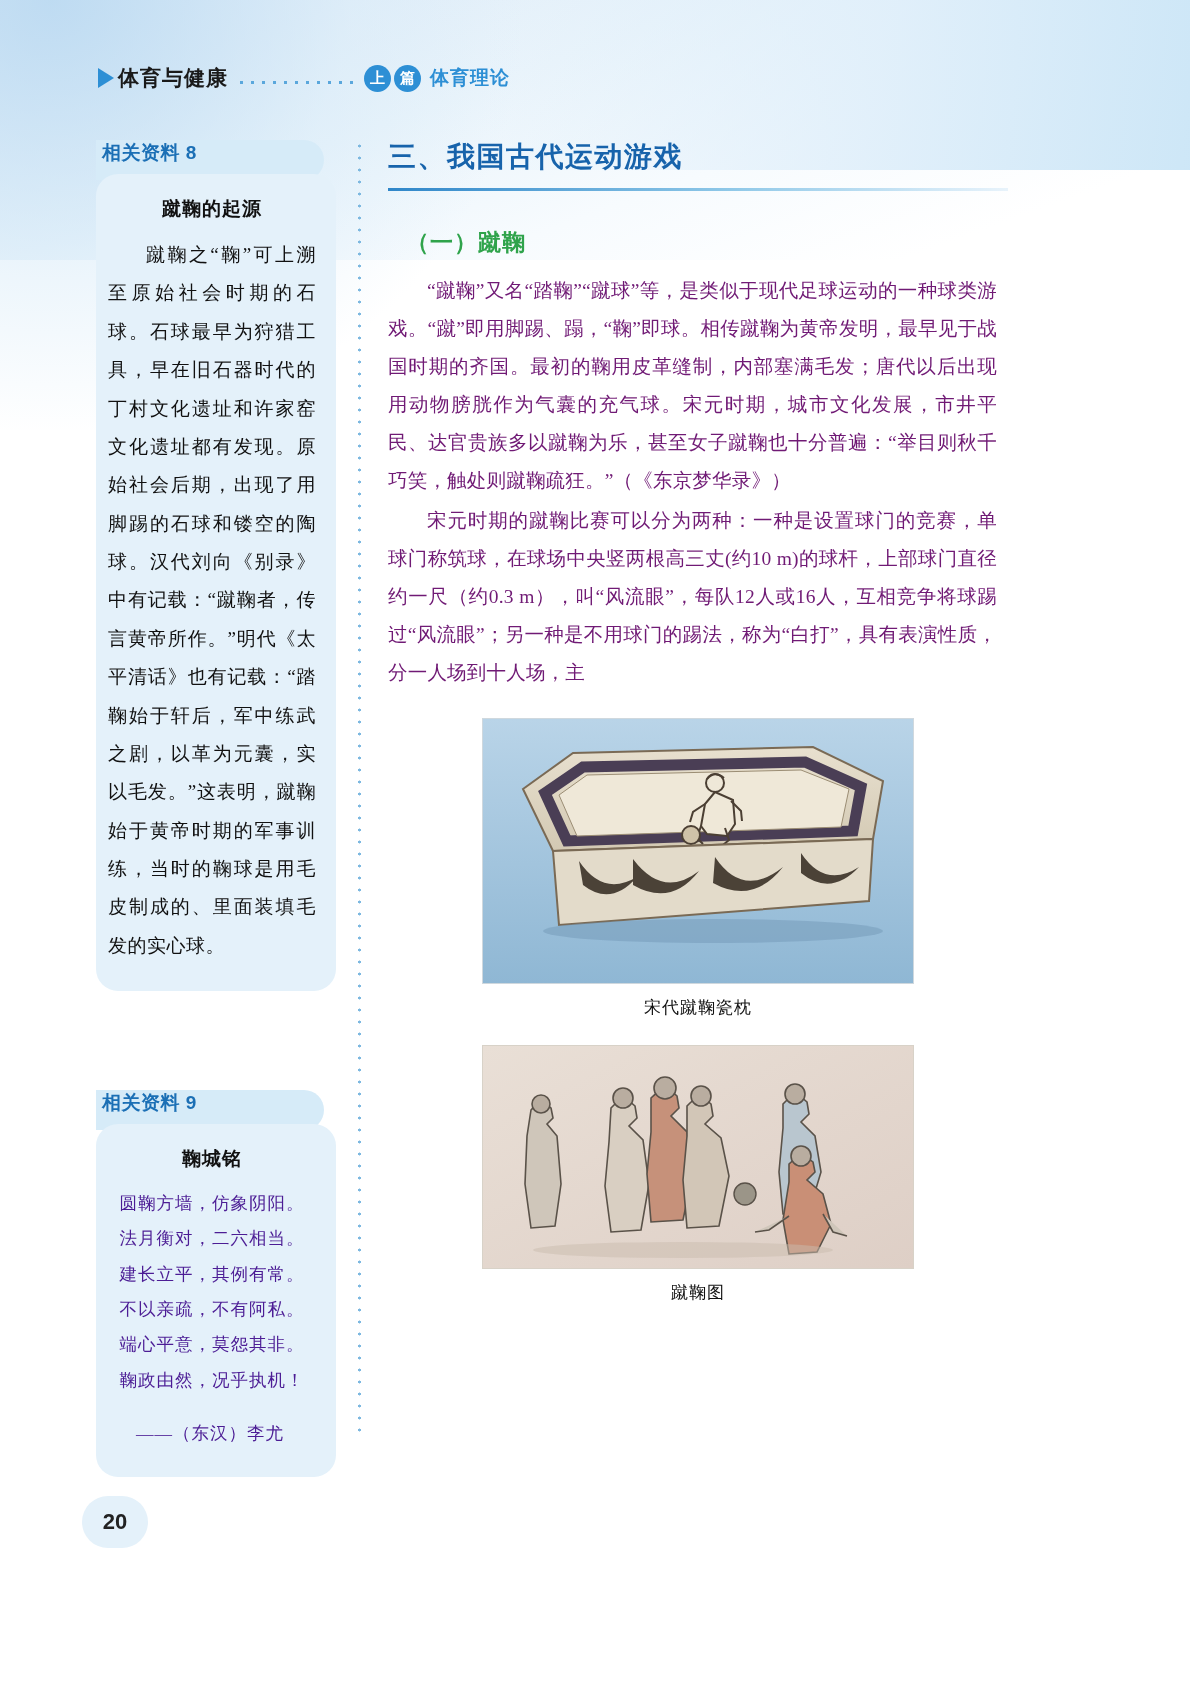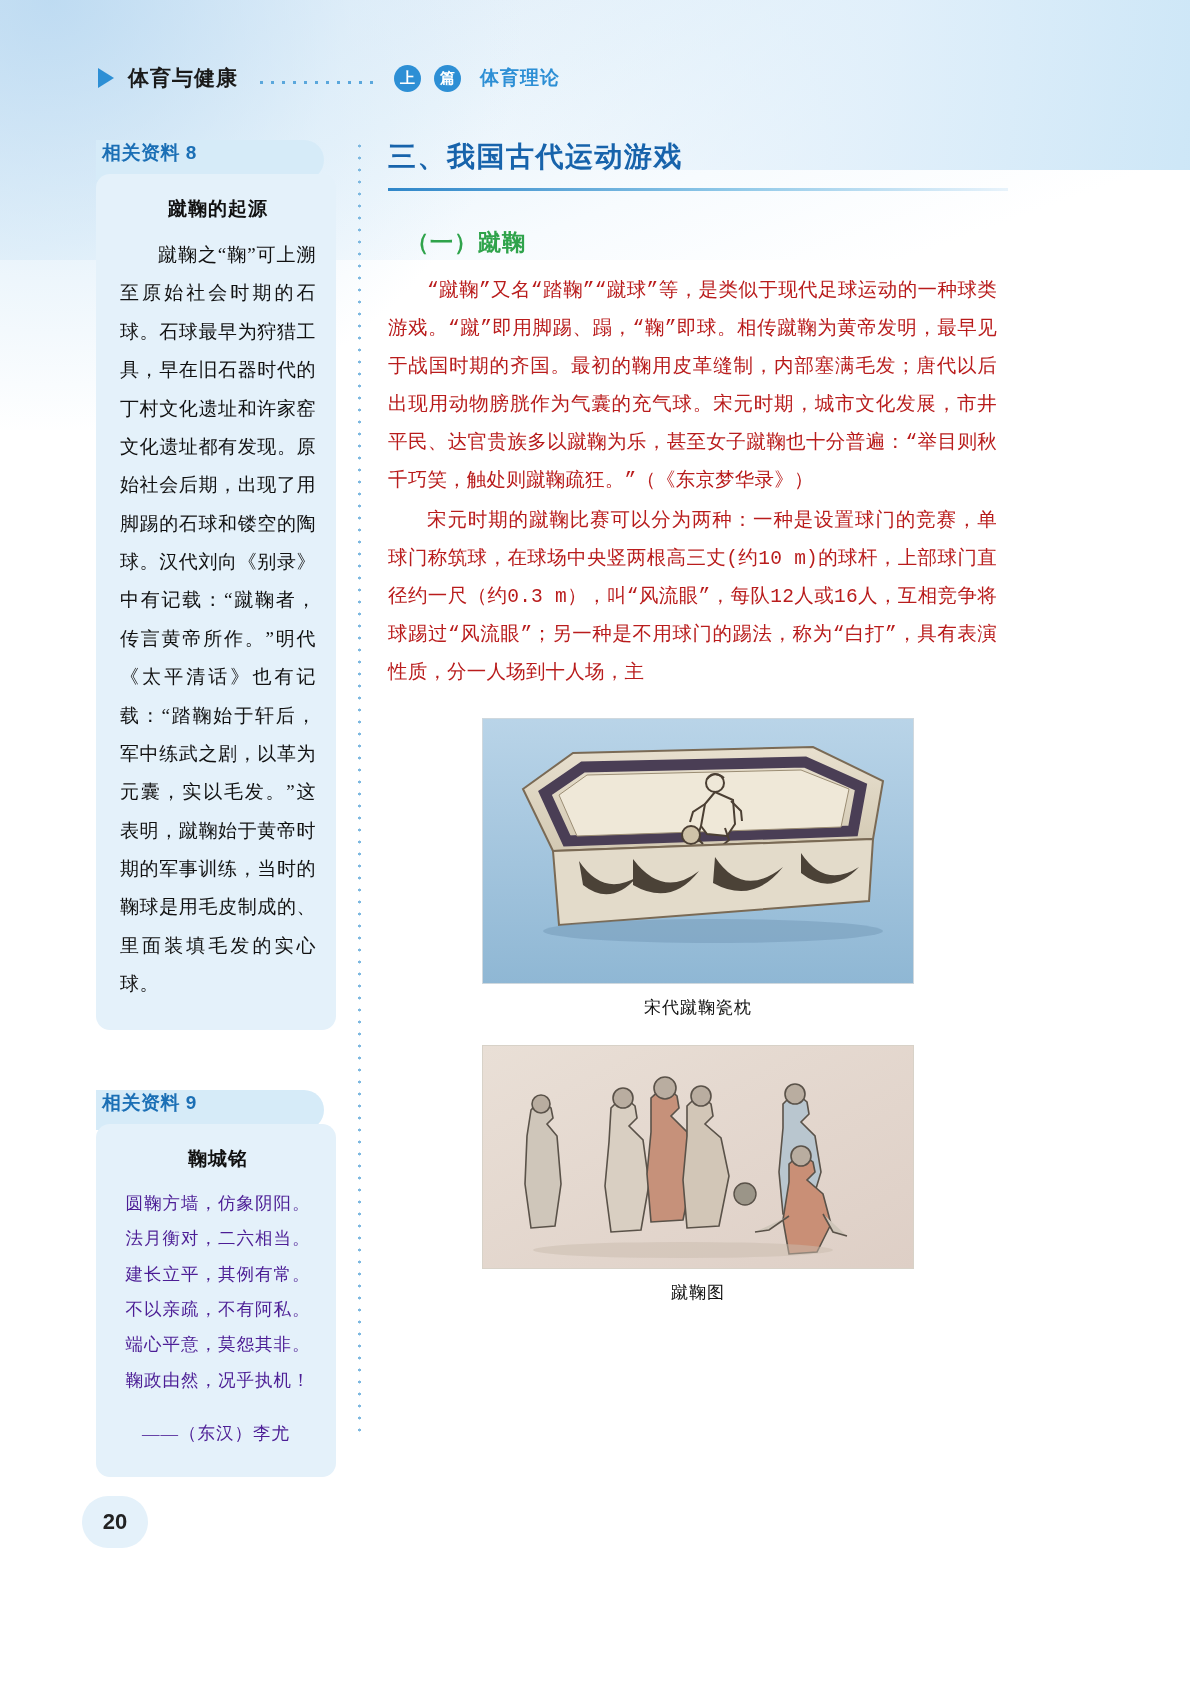--- a/index.html
+++ b/index.html
@@ -23,21 +23,21 @@
   }
   .bg-wash3{
     position:absolute;right:0;top:0;width:700px;height:170px;
     background:linear-gradient(100deg, rgba(255,255,255,0) 0%, rgba(222,238,250,.85) 55%, rgba(200,228,246,.9) 100%);
     pointer-events:none;
   }
 
   
   .header{
     position:absolute;left:98px;top:58px;width:1000px;height:40px;
-    display:flex;align-items:center;gap:10px;
+    display:flex;align-items:center;
   }
   .tri{
     width:0;height:0;border-left:16px solid #2d8fd5;
     border-top:10px solid transparent;border-bottom:10px solid transparent;
     margin-right:4px;
   }
   .hdr-title{
     font-family:"Liberation Sans","DejaVu Sans",sans-serif;
     font-size:21px;font-weight:bold;color:#1a1a1a;letter-spacing:1px;
   }
@@ -61,22 +61,22 @@
   .sidebar{position:absolute;left:96px;top:140px;width:240px;}
   .side-tab{
     width:228px;height:40px;border-radius:0 20px 20px 0;
     background:#d6ebf8;display:flex;align-items:flex-start;
   }
   .side-tab span{
     font-family:"Liberation Sans","DejaVu Sans",sans-serif;
     font-size:19px;font-weight:bold;color:#1b6fb5;padding-left:6px;letter-spacing:.5px;
   }
   .side-box{
-    width:240px;background:#e4f1fa;border-radius:14px;
-    margin-top:-6px;padding:22px 20px 26px 24px;box-sizing:border-box;
+    width:240px;background:#e4f1fa;border-radius:22px;
+    margin-top:-6px;padding:22px 20px 26px 12px;box-sizing:border-box;
   }
   .side-box .bt{
     text-align:center;font-weight:bold;font-size:19px;color:#111;
     font-family:"Liberation Sans","DejaVu Sans",sans-serif;margin-bottom:14px;letter-spacing:1px;
   }
   .side-box p{
     margin:0;font-size:19px;line-height:2.02;color:#111;
     text-align:justify;text-align-last:left;text-indent:2em;
     letter-spacing:.5px;
   }
@@ -101,22 +101,22 @@
   .h2rule{
     margin-top:12px;width:620px;height:3px;
     background:linear-gradient(90deg,#2f86c9 0%,#8fc8e8 55%,#e8f3fb 100%);
   }
   .h3{
     font-family:"Liberation Sans","DejaVu Sans",sans-serif;
     font-size:23px;font-weight:bold;color:#2fa34b;letter-spacing:1px;
     margin:36px 0 14px 18px;
   }
   .body p{
-    margin:0 11px 2px 0;font-size:19.5px;line-height:1.95;color:#b91c1c;
-    text-indent:2em;text-align:justify;letter-spacing:.2px;font-family:Liberation Mono, monospace;
+    margin:0 11px 2px 0;font-size:19.5px;line-height:1.95;color:#701a75;
+    text-indent:2em;text-align:justify;letter-spacing:.2px;
   }
 
   .figure{margin-top:26px;}
   .fig-cap{
     text-align:center;font-size:17px;color:#111;margin-top:12px;
     font-family:"Liberation Sans","DejaVu Sans",sans-serif;letter-spacing:1px;
   }
 
   
   .img1{display:block;margin:0 auto;border:1px solid #cfd8de;}

